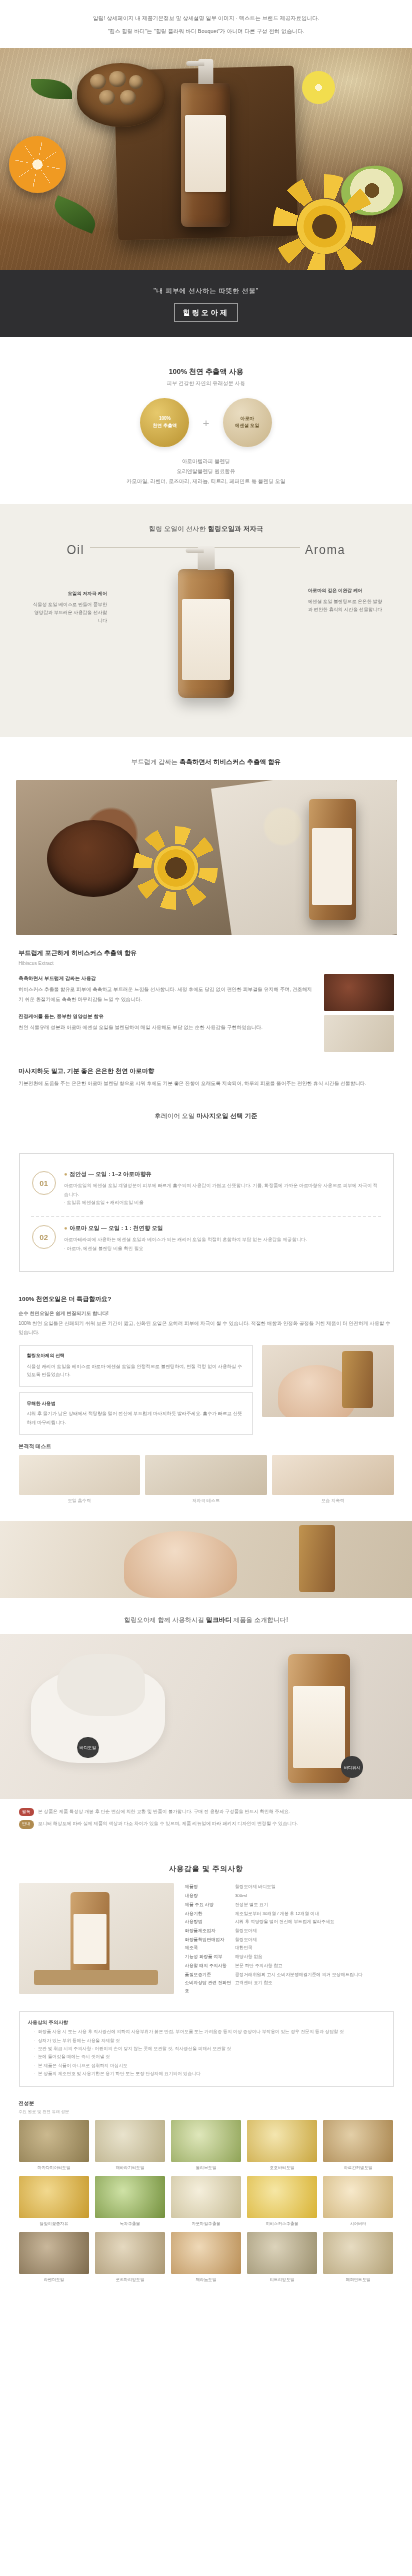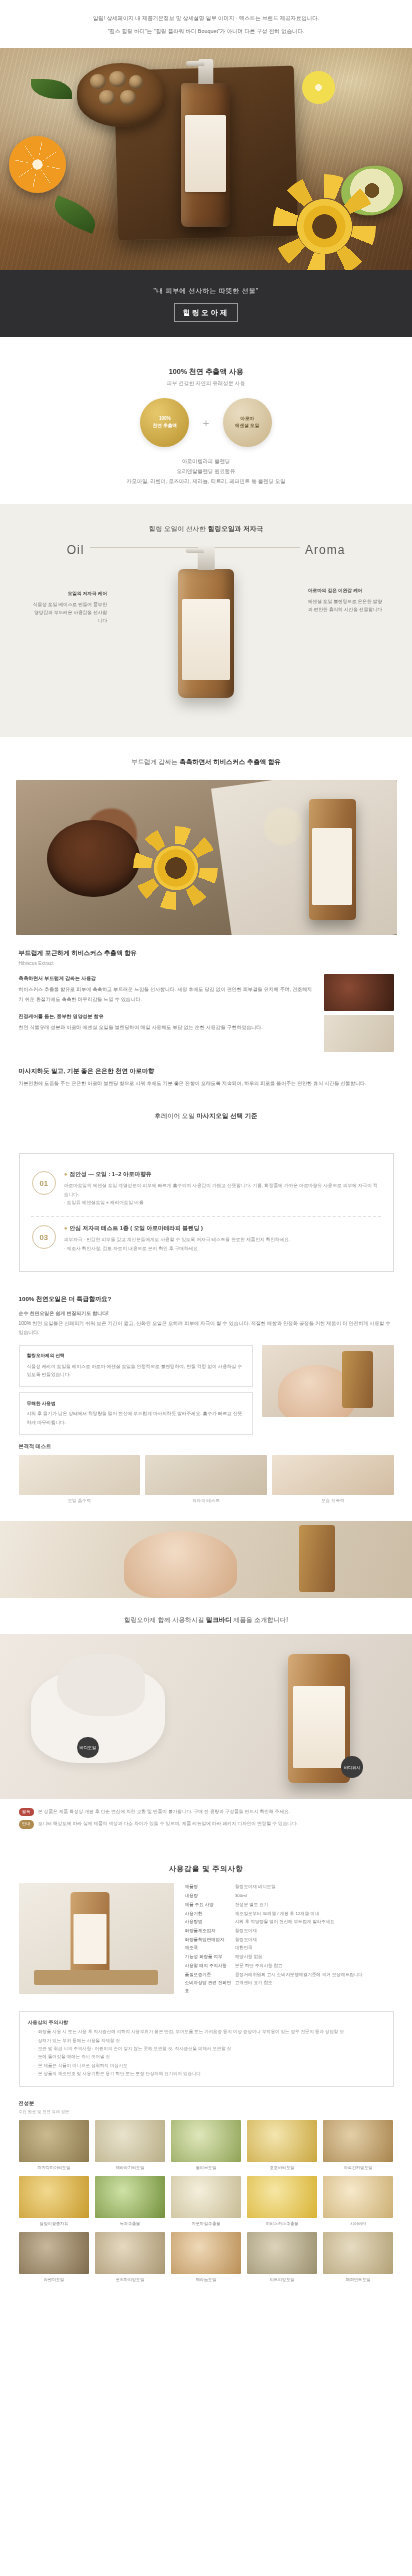--- a/index.html
+++ b/index.html
@@ -490,31 +490,31 @@
         <div class="crit-num">01</div>
         <div class="crit-txt">
           <div class="h">
             <span class="dot">●</span><b>점안성 — 오일 : 1~2 아로마향유</b>
           </div>
           <div class="d">아로마오일의 에센셜 오일 계열성분이 피부에 빠르게 흡수되며 사용감이 가볍고 산뜻합니다. 기름, 화장품에 가까운 아로마향유 사용으로 피부에 자극이 적습니다.</div>
           <div class="d">· 오일류 에센셜오일 + 캐리어오일 비율</div>
         </div>
       </div>
 
-
       <div class="crit-item">
-        <div class="crit-num">03</div>
+        <div class="crit-num">02</div>
         <div class="crit-txt">
           <div class="h">
-            <span class="dot">●</span><b>안심 저자극 테스트 1종 ( 오일 아로마테라피 블렌딩 )</b>
+            <span class="dot">●</span><b>아로마 오일 — 오일 : 1 : 천연향 오일</b>
           </div>
-          <div class="d">피부자극 · 민감한 피부를 갖고 계신분들에게도 사용할 수 있도록 저자극 테스트를 완료한 제품인지 확인하세요.</div>
-          <div class="d">· 제조사 확인사항, 검토 자료의 내용으로 본지 확인 후 구매하세요</div>
-        </div>
-      </div>
+          <div class="d">아로마테라피에 사용하는 에센셜 오일과 베이스가 되는 캐리어 오일을 적절히 혼합하여 부담 없는 사용감을 제공합니다.</div>
+          <div class="d">· 아로마, 에센셜 블렌딩 비율 확인 필요</div>
+        </div>
+      </div>
+
 
 
     </div>
   </div>
 
   <div class="nat">
     <h4>100% 천연오일은 더 특급할까요?</h4>
     <div class="lead">
       <b>순수 천연오일은 쉽게 변질되기도 합니다!</b><br>
       <span>100% 천연 오일들은 산패되기 쉬워 보존 기간이 짧고, 산화된 오일은 오히려 피부에 자극이 될 수 있습니다. 적절한 배합과 안정화 공정을 거친 제품이 더 안전하게 사용할 수 있습니다.</span>

